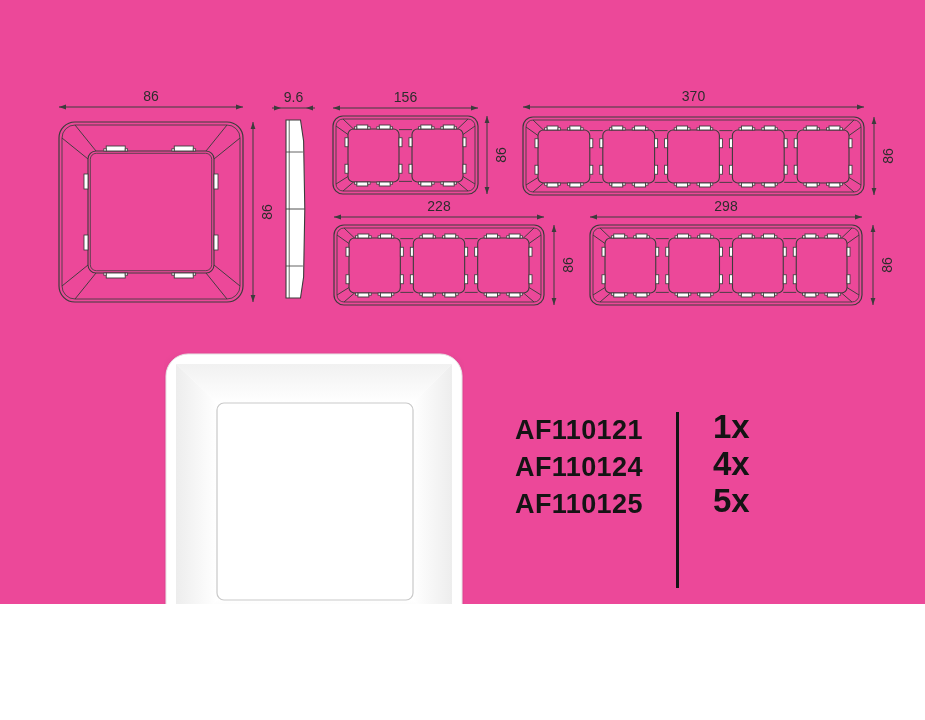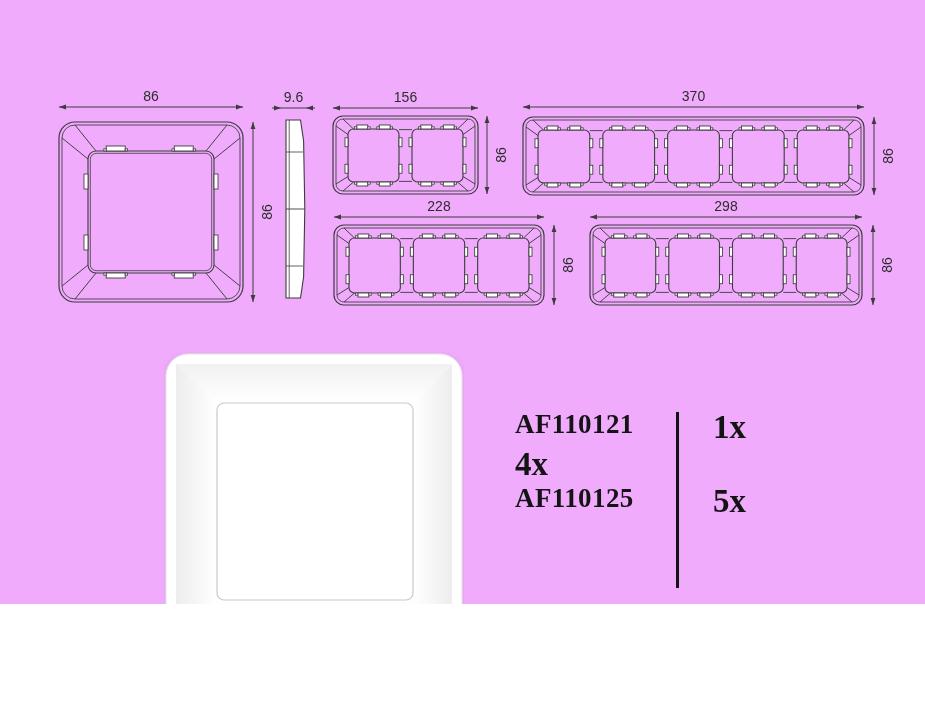--- a/index.html
+++ b/index.html
@@ -1,23 +1,23 @@
 <!DOCTYPE html>
 <html><head>
 <meta charset="utf-8">
 <style>
   html,body{margin:0;padding:0;background:#ffffff;}
   .canvas{
-    position:relative;width:925px;height:604px;background:#f0abfc;overflow:hidden;
+    position:relative;width:925px;height:604px;background:#ec4899;overflow:hidden;
     font-family:"Liberation Sans", sans-serif;
   }
   #tech-drawings{position:absolute;left:0;top:0;}
   #frame-render{position:absolute;left:164px;top:352px;}
   .parts{position:absolute;left:515px;top:409px;color:#141414;}
-  .part-row{display:flex;align-items:flex-start;height:37px;font-family:Liberation Serif, serif;}
+  .part-row{display:flex;align-items:flex-end;height:37px;}
   .part-code{width:198px;font-weight:bold;font-size:27px;letter-spacing:0.4px;}
   .part-qty{font-weight:bold;font-size:33px;}
   .parts-divider{position:absolute;left:161px;top:3px;width:2.5px;height:176px;background:#141414;}
   text{font-family:"Liberation Sans", sans-serif;}
 </style>
 </head>
 <body>
 
 <div class="canvas">
 
@@ -441,20 +441,21 @@
     <rect x="53" y="51" width="196" height="197" rx="7" ry="7" fill="#ffffff" stroke="#c9c9c9" stroke-width="1.2"></rect>
   </svg>
 
   <div class="parts">
     <div id="partsRows">
         <div class="part-row">
           <span class="part-code">AF110121</span>
           <span class="part-qty">1x</span>
         </div>
         <div class="part-row">
+          <span class="part-code">AF110124</span>
           <span class="part-qty">4x</span>
         </div>
         <div class="part-row">
           <span class="part-code">AF110125</span>
           <span class="part-qty">5x</span>
         </div>
       </div>
     <div class="parts-divider"></div>
   </div>
 

